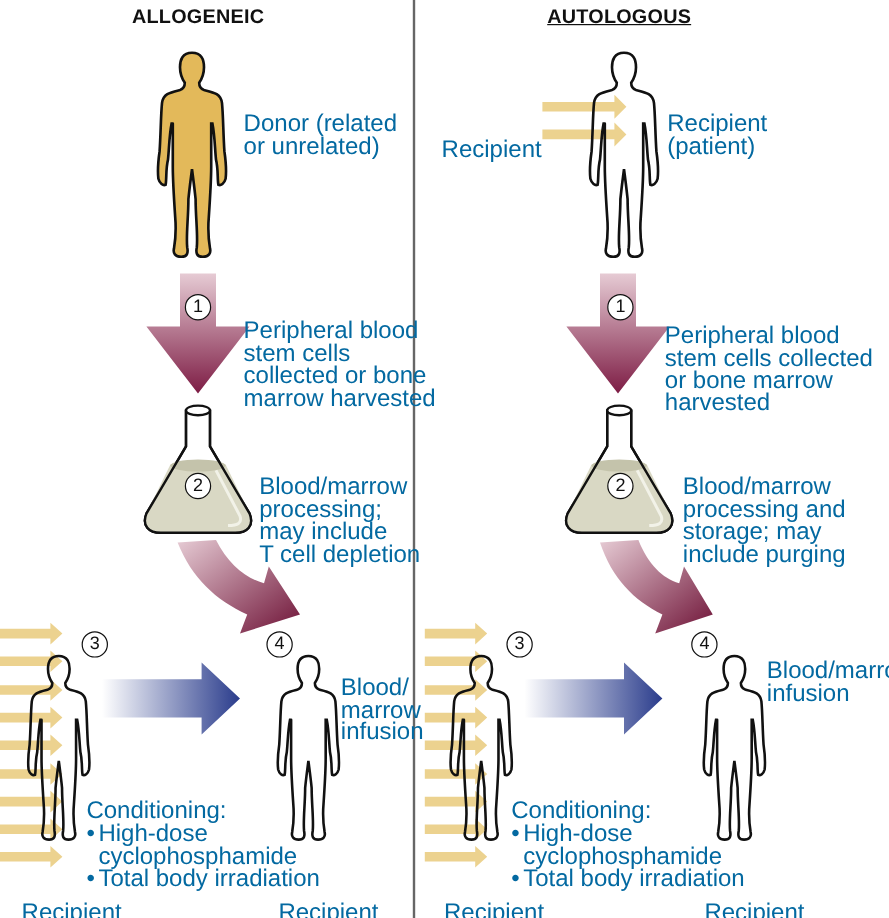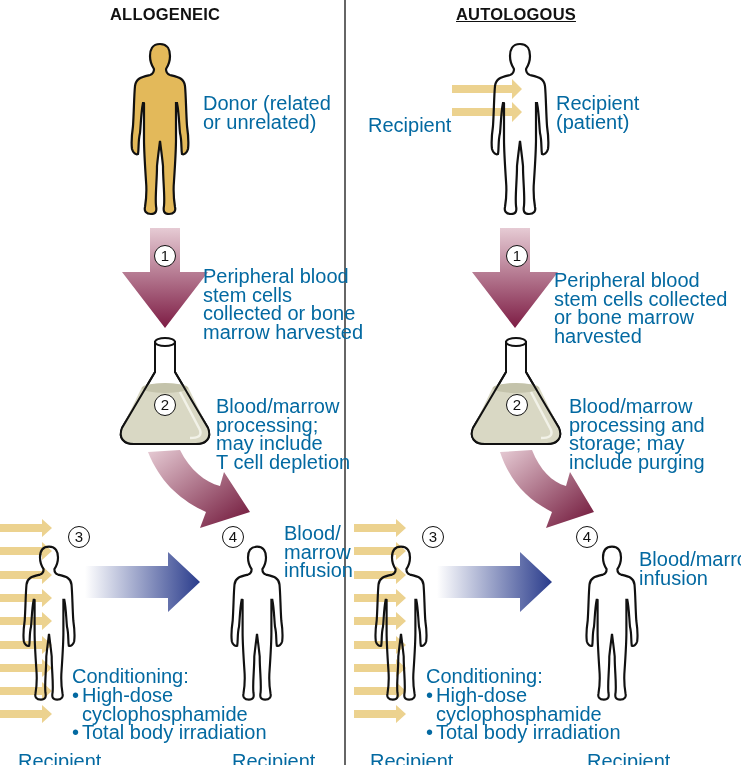--- a/index.html
+++ b/index.html
@@ -111,21 +111,21 @@
 stem cells
 collected or bone
 marrow harvested</div>
 <div class="num" style="left:154px;top:394px;">2</div>
 <div class="lbl" style="left:216px;top:373px;">Blood/marrow
 processing;
 may include
 T cell depletion</div>
 <div class="num" style="left:68px;top:526px;">3</div>
 <div class="num" style="left:222px;top:526px;">4</div>
-<div class="lbl" style="left:284px;top:500px;">Blood/
+<div class="lbl" style="left:284px;top:540px;">Blood/
 marrow
 infusion</div>
 <div class="lbl" style="left:72px;top:643px;">Conditioning:</div>
 <div class="lbl" style="left:72px;top:662px;">•</div>
 <div class="lbl" style="left:82px;top:662px;">High-dose
 cyclophosphamide</div>
 <div class="lbl" style="left:72px;top:699px;">•</div>
 <div class="lbl" style="left:82px;top:699px;">Total body irradiation</div>
 <div class="lbl" style="left:18px;top:728px;">Recipient
 (patient)</div>

